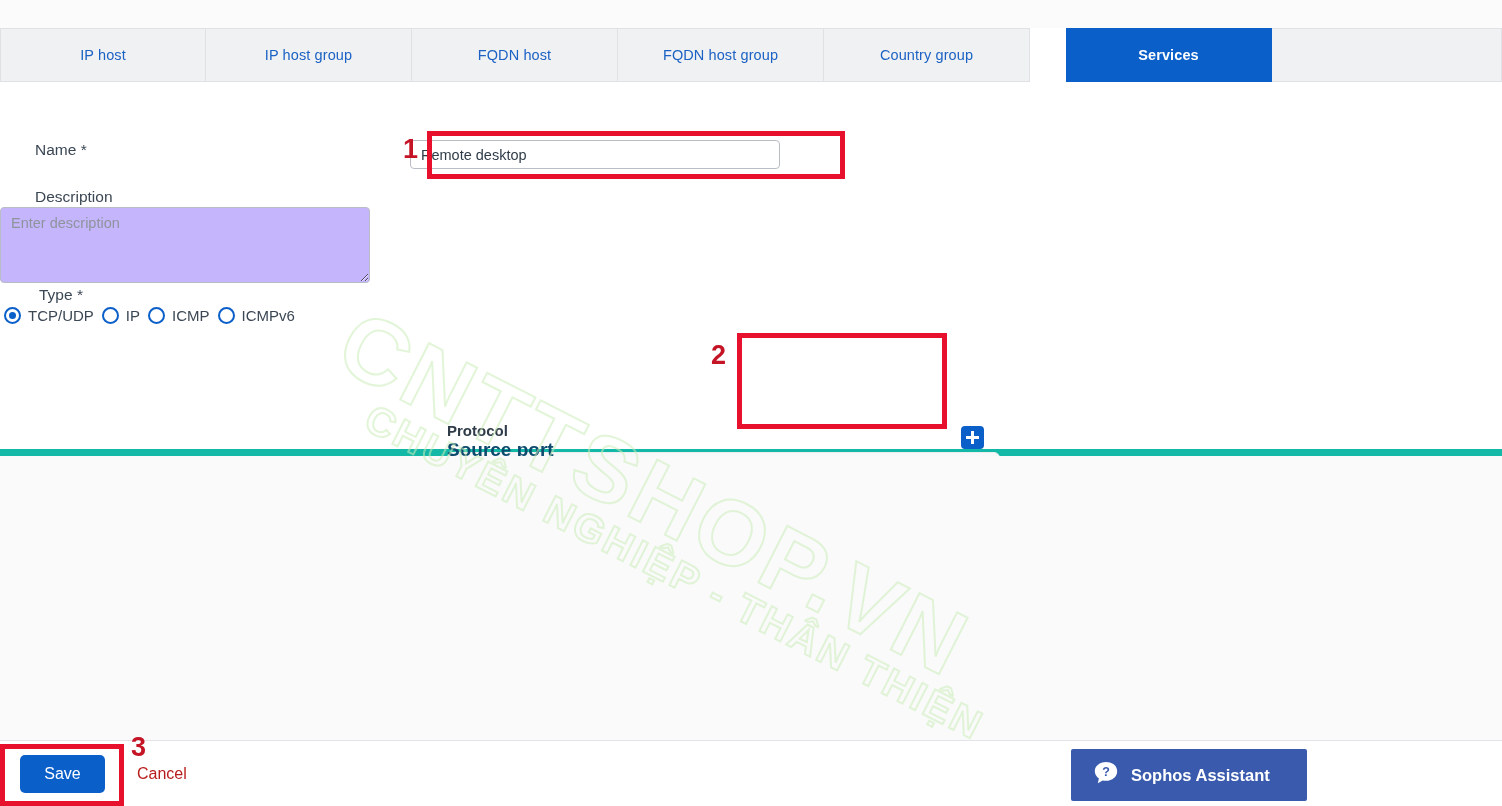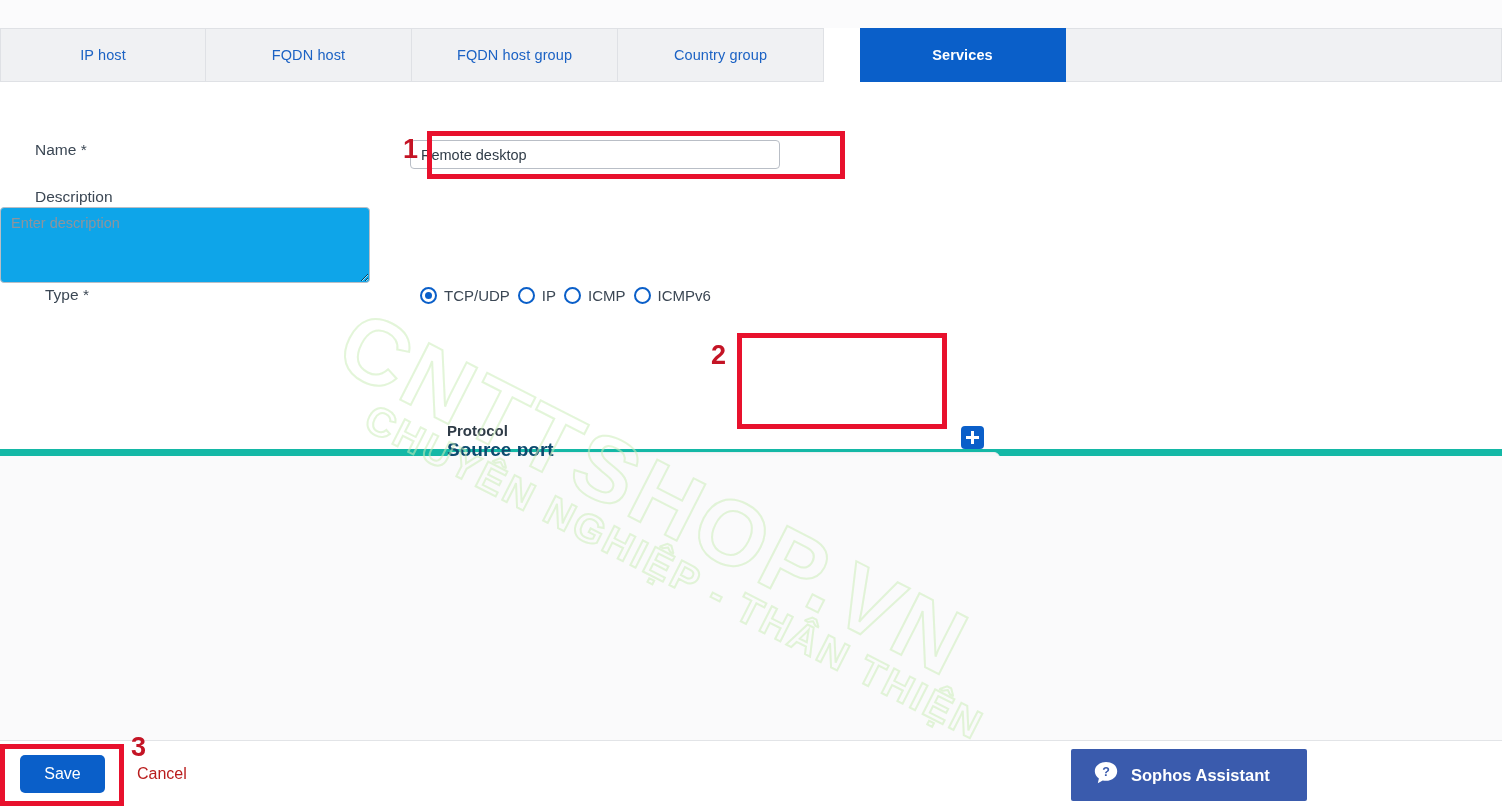--- a/index.html
+++ b/index.html
@@ -83,21 +83,21 @@
     padding-left: 35px;
     box-sizing: border-box;
     color: #3b4754;
     font-size: 15.5px;
     line-height: 20px;
   }
 
   
   .row-name  { left: 0; top: 58px; }
   .row-desc  { left: 0; top: 105px; flex-direction: column; }
-  .row-type  { left: 10px; top: 203px; }
+  .row-type  { left: 4px; top: 203px; flex-direction: column; }
 
   .text-input {
     width: 370px;
     height: 29px;
     box-sizing: border-box;
     border: 1px solid #b9bec6;
     border-radius: 4px;
     padding: 0 10px;
     font-size: 14.5px;
     font-family: "Liberation Sans", sans-serif;
@@ -112,21 +112,21 @@
     height: 76px;
     box-sizing: border-box;
     border: 1px solid #b9bec6;
     border-radius: 4px;
     padding: 7px 10px;
     font-size: 14.5px;
     font-family: "Liberation Sans", sans-serif;
     color: #2f3b47;
     resize: vertical;
     outline: none;
-    background: #0ea5e9;
+    background: #c4b5fd;
   }
   textarea.text-area::placeholder { color: #8e949c; }
 
   
   .radio-group {
     display: flex;
     align-items: center;
     gap: 8px;
     padding-top: 2px;
   }
@@ -365,20 +365,23 @@
   }
 </style>
 </head>
 <body>
 
 <div class="top-strip"></div>
 
 <div class="tabbar">
   <div class="tab">
       <span>IP host</span>
+    </div>
+  <div class="tab">
+      <span>IP host group</span>
     </div>
   <div class="tab">
       <span>FQDN host</span>
     </div>
   <div class="tab">
       <span>FQDN host group</span>
     </div>
   <div class="tab">
       <span>Country group</span>
     </div>

